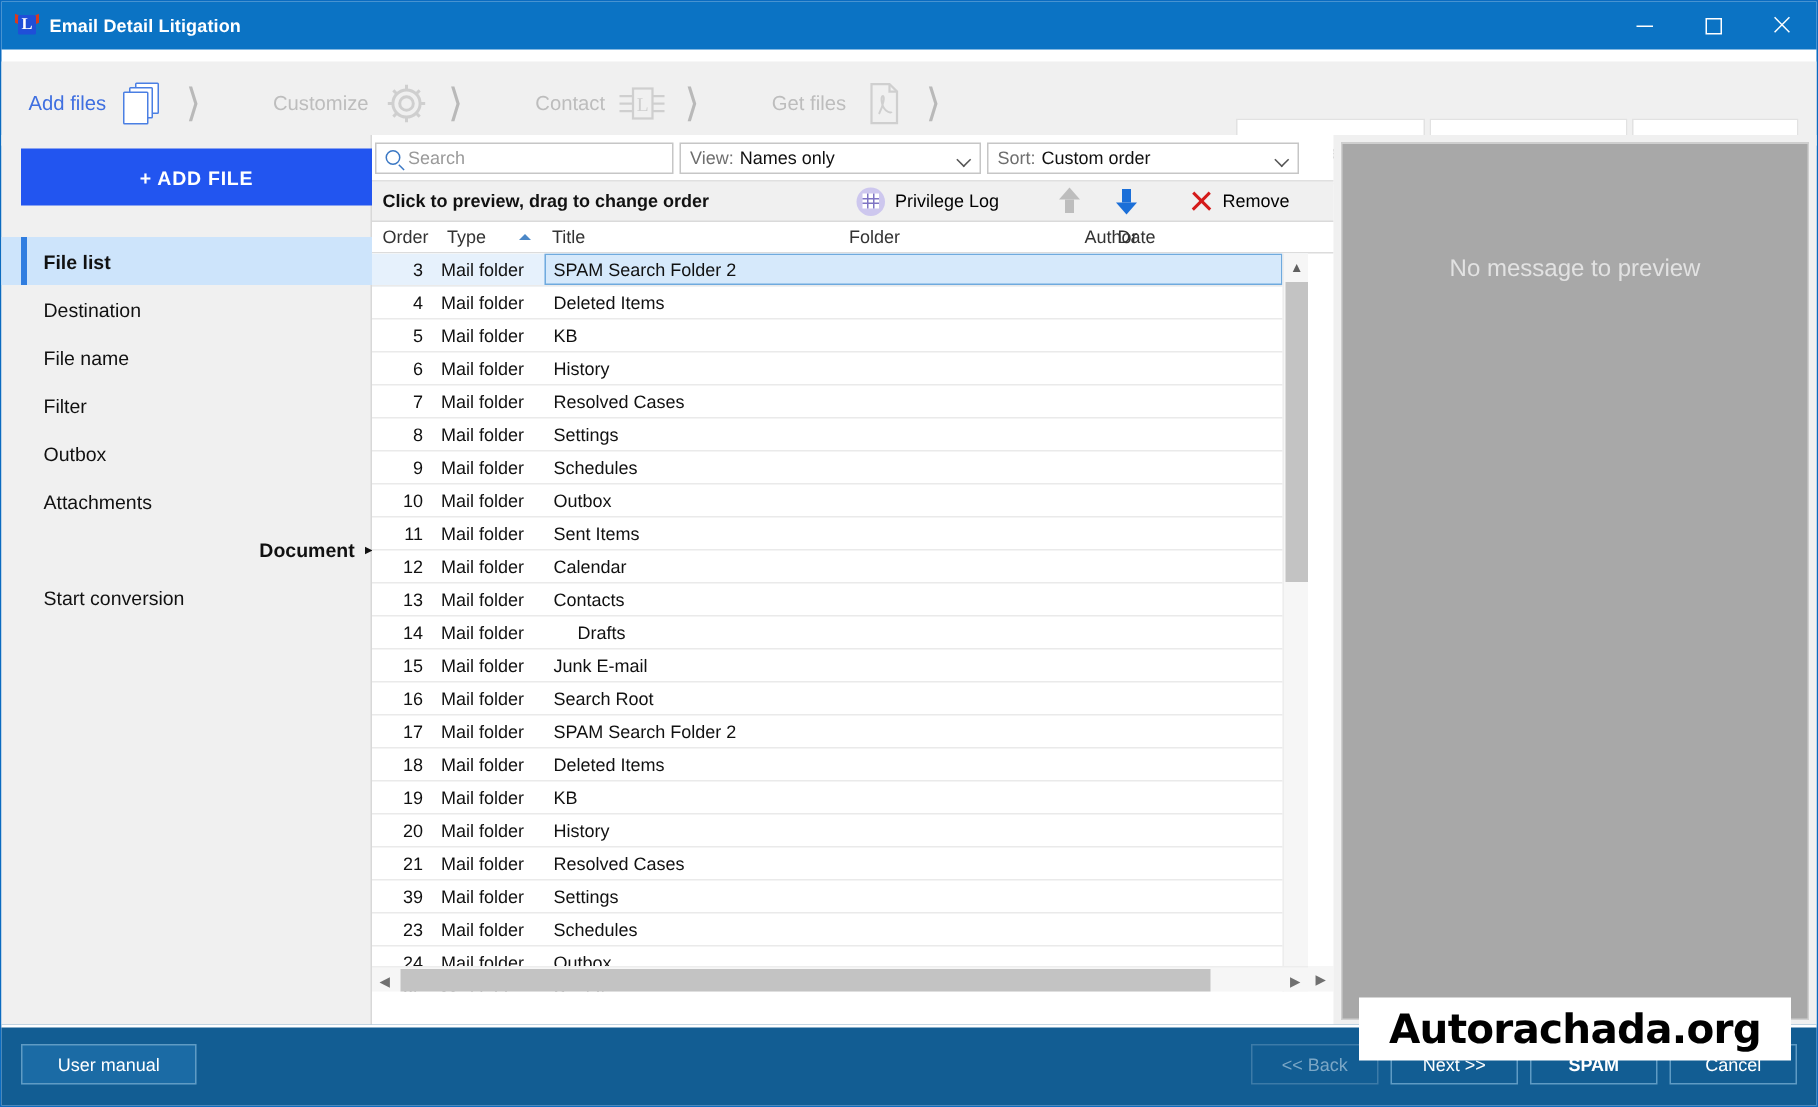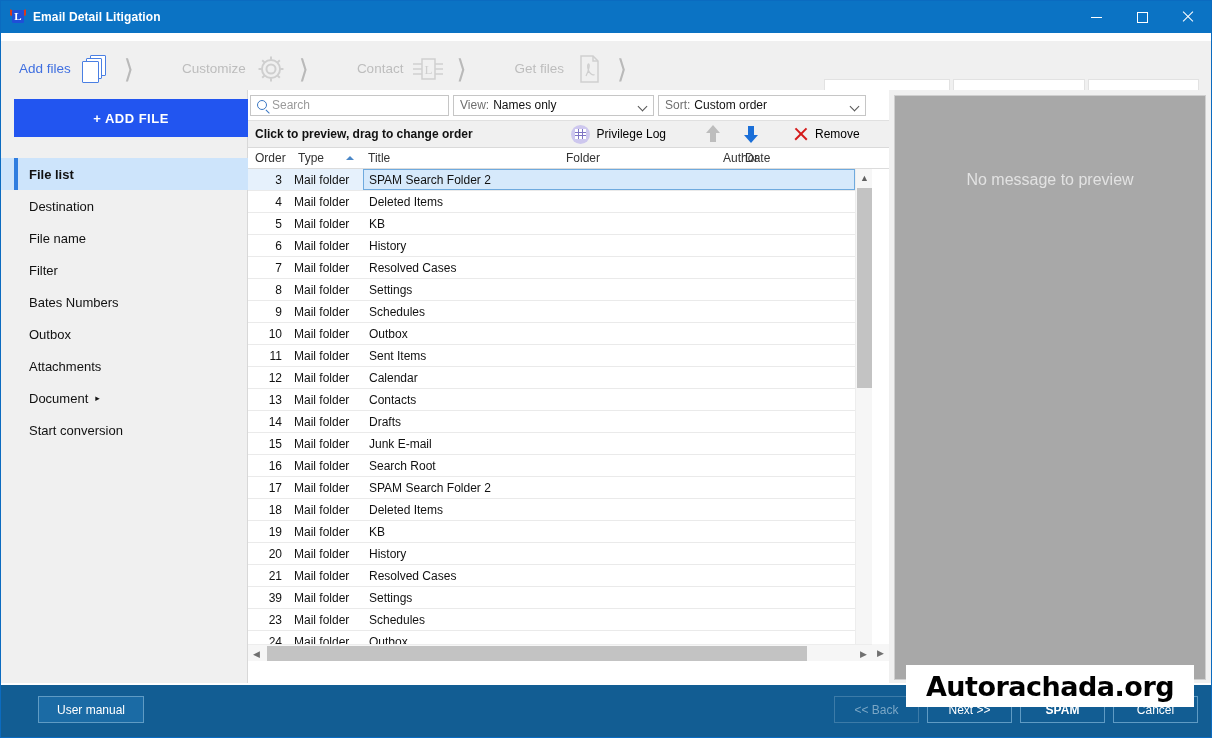--- a/index.html
+++ b/index.html
@@ -123,21 +123,21 @@
   }
   .navlist { position: absolute; left: 0; top: 68px; width: 247px; }
   .navitem {
     position: relative; height: 32px; display: flex; align-items: center;
     padding-left: 28px; font-size: 13px; color: #111; cursor: default;
   }
   .navitem.selected { background: #cde4fb; font-weight: bold; }
   .navitem.selected:before {
     content: ""; position: absolute; left: 13px; top: 0; width: 4px; height: 32px; background: #2f7de0;
   }
-  .navitem.bold { font-weight: normal; }
+  .navitem.bold { font-weight: bold; justify-content: flex-end; }
   .nav-arrow { margin-left: 7px; font-size: 9px; color: #111; }
 
   
   .center {
     position: absolute; left: 247px; top: 89px; width: 641px; height: 595px;
     background: #ffffff;
   }
   .filterbar {
     position: absolute; left: 0; top: 0; width: 641px; height: 30px;
     display: flex; align-items: center; padding: 0 2px; gap: 4px;
@@ -284,23 +284,23 @@
     display: flex; align-items: flex-start; justify-content: center; padding-top: 75px;
   }
   .preview-text { color: #e2e2e2; font-size: 16px; }
 
   
   .bottombar {
     position: absolute; left: 0; bottom: 0; width: 1210px; height: 54px;
     background: #125d93; border-top: 2px solid #ffffff;
   }
   .btn-manual {
-    position: absolute; left: 13px; top: 11px; width: 106px; height: 27px;
+    position: absolute; left: 13px; top: 11px; width: 117px; height: 27px;
     background: #1b6ba5; border: 1px solid #5f9bc4; color: #ffffff; font-size: 12px;
-    font-family: "Liberation Sans", sans-serif; cursor: pointer; margin-left: 24px;
+    font-family: "Liberation Sans", sans-serif; cursor: pointer;
   }
   .navbtns { position: absolute; right: 13px; top: 11px; display: flex; gap: 8px; }
   .nbtn {
     width: 85px; height: 27px; background: #125d93; border: 1px solid #5f9bc4;
     color: #ffffff; font-size: 12px; font-family: "Liberation Sans", sans-serif; cursor: pointer;
   }
   .nbtn.disabled { color: #7ba7c6; border-color: #3c7ba8; }
   .nbtn.bold { font-weight: bold; }
 
   
@@ -414,23 +414,20 @@
         <span>File list</span>
       </div>
       <div class="navitem">
         <span>Destination</span>
       </div>
       <div class="navitem">
         <span>File name</span>
       </div>
       <div class="navitem">
         <span>Filter</span>
-      </div>
-      <div class="navitem">
-        <span>Bates Numbers</span>
       </div>
       <div class="navitem">
         <span>Outbox</span>
       </div>
       <div class="navitem">
         <span>Attachments</span>
       </div>
       <div class="navitem bold">
         <span>Document</span>
         <span class="nav-arrow">▸</span>
@@ -582,21 +579,21 @@
           <div class="cell c-order" style="left: 0px; width: 34px;">13</div>
           <div class="cell c-type" style="left: 46px; width: 70px;">Mail folder</div>
           <div class="cell c-title" style="left: 121px; width: 195px;">Contacts</div>
           <div class="cell c-folder" style="left: 318px; width: 125px;"></div>
           <div class="cell c-author" style="left: 446px; width: 48px;"></div>
           <div class="cell c-date" style="left: 497px; width: 120px;"></div>
         </div>
         <div class="trow">
           <div class="cell c-order" style="left: 0px; width: 34px;">14</div>
           <div class="cell c-type" style="left: 46px; width: 70px;">Mail folder</div>
-          <div class="cell c-title" style="left: 121px; width: 195px;">Drafts</div>
+          <div class="cell c-title" style="left: 137px; width: 195px;">Drafts</div>
           <div class="cell c-folder" style="left: 318px; width: 125px;"></div>
           <div class="cell c-author" style="left: 446px; width: 48px;"></div>
           <div class="cell c-date" style="left: 497px; width: 120px;"></div>
         </div>
         <div class="trow">
           <div class="cell c-order" style="left: 0px; width: 34px;">15</div>
           <div class="cell c-type" style="left: 46px; width: 70px;">Mail folder</div>
           <div class="cell c-title" style="left: 121px; width: 195px;">Junk E-mail</div>
           <div class="cell c-folder" style="left: 318px; width: 125px;"></div>
           <div class="cell c-author" style="left: 446px; width: 48px;"></div>

